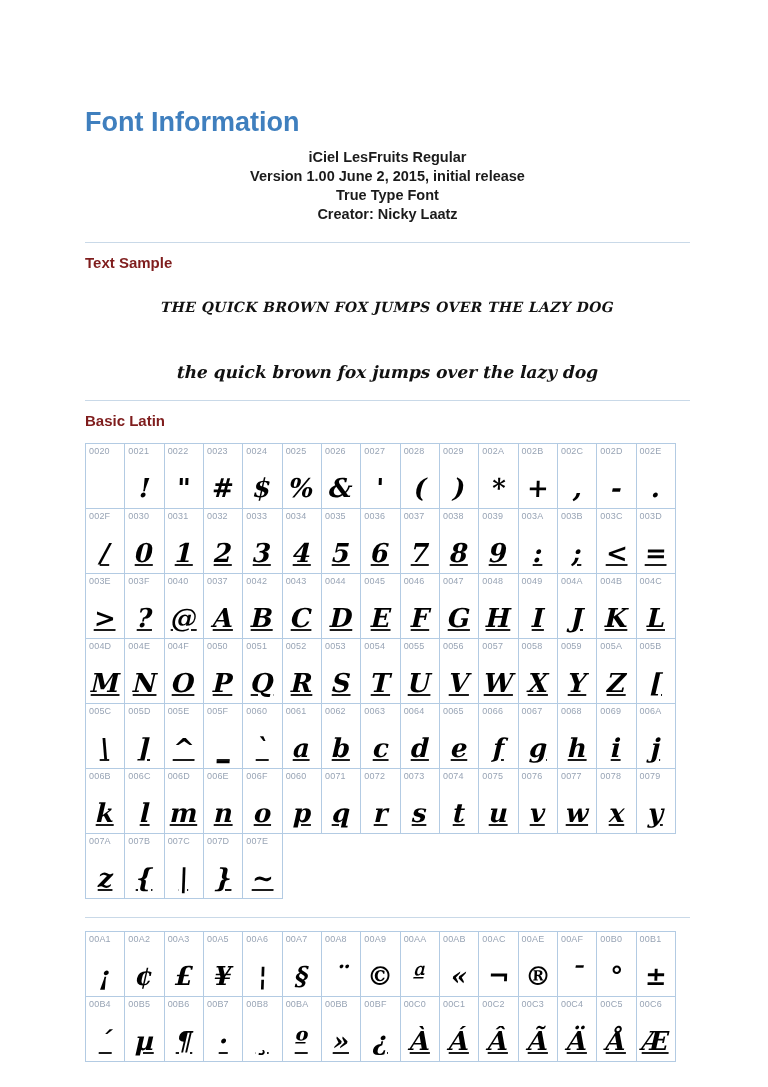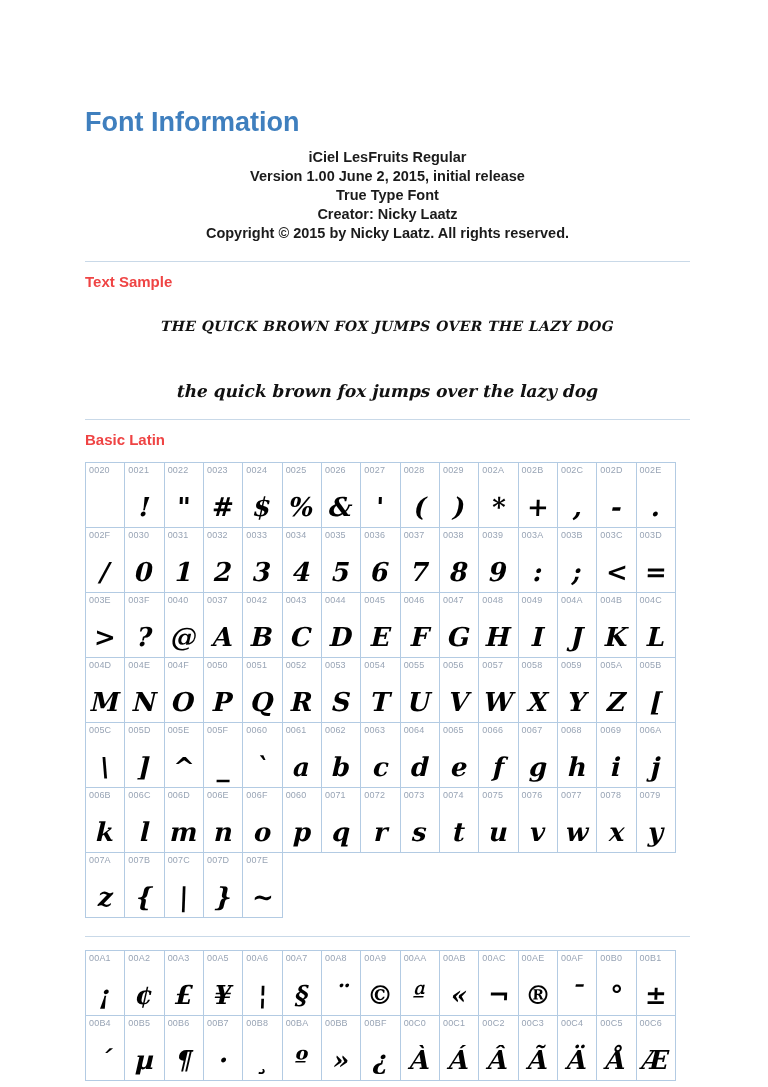--- a/index.html
+++ b/index.html
@@ -41,21 +41,21 @@
     border: none;
     border-top: 1px solid #c9d9e8;
     margin: 18px 0 0 0;
     height: 0;
   }
   h2.sec-heading {
     margin: 10px 0 0 0;
     font-size: 15px;
     line-height: 19px;
     font-weight: bold;
-    color: #ef4444;
+    color: #7f1d1d;
   }
 
   
   .sample {
     text-align: center;
     font-family: "DejaVu Serif", serif;
     font-style: italic;
     font-weight: bold;
     color: #111;
     transform: skewX(-2deg);
@@ -67,21 +67,21 @@
   }
   .sample-lower {
     margin-top: 47px;
     font-size: 17px;
   }
   .after-samples { margin-top: 24px; }
 
   
   .glyph-table { margin-top: 13px; }
   .glyph-row { display: flex; }
-  .glyph-row + .glyph-row { margin-top: -1px; }
+  .glyph-row + .glyph-row { margin-top: -1px; text-decoration: underline; }
   .glyph-cell {
     box-sizing: border-box;
     flex: 0 0 40.333px;
     width: 40.333px;
     height: 66px;
     margin-left: -1px;
     border: 1px solid #b3cbe3;
     background: #ffffff;
     position: relative;
     display: flex;
@@ -117,21 +117,20 @@
 <div class="page">
   <div class="content">
 
     <h1 class="page-title">Font Information</h1>
 
     <div class="font-info">
       <div class="info-line">iCiel LesFruits Regular</div>
       <div class="info-line">Version 1.00 June 2, 2015, initial release</div>
       <div class="info-line">True Type Font</div>
       <div class="info-line">Creator: Nicky Laatz</div>
-      <div class="info-line">Copyright © 2015 by Nicky Laatz. All rights reserved.</div>
     </div>
 
     <hr class="rule">
 
     <h2 class="sec-heading">Text Sample</h2>
 
     <div class="sample sample-upper">THE QUICK BROWN FOX JUMPS OVER THE LAZY DOG</div>
 
     <div class="sample sample-lower">the quick brown fox jumps over the lazy dog</div>
 

